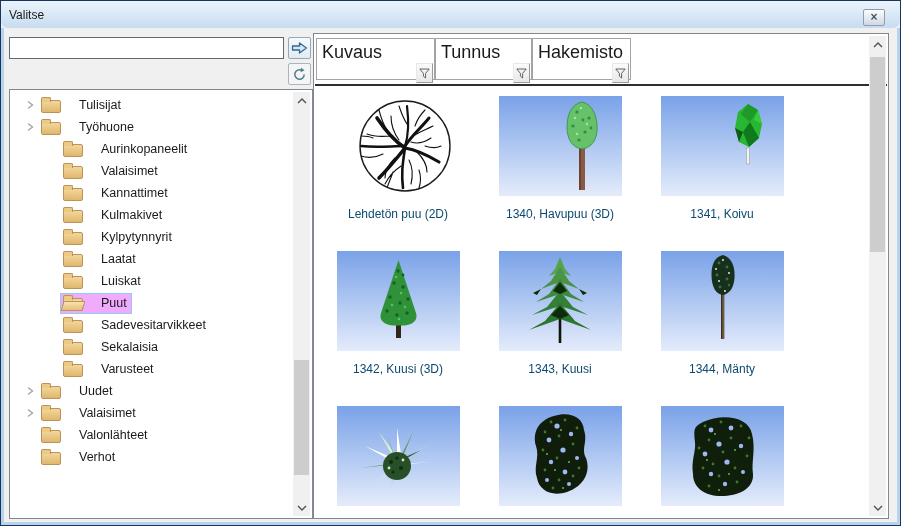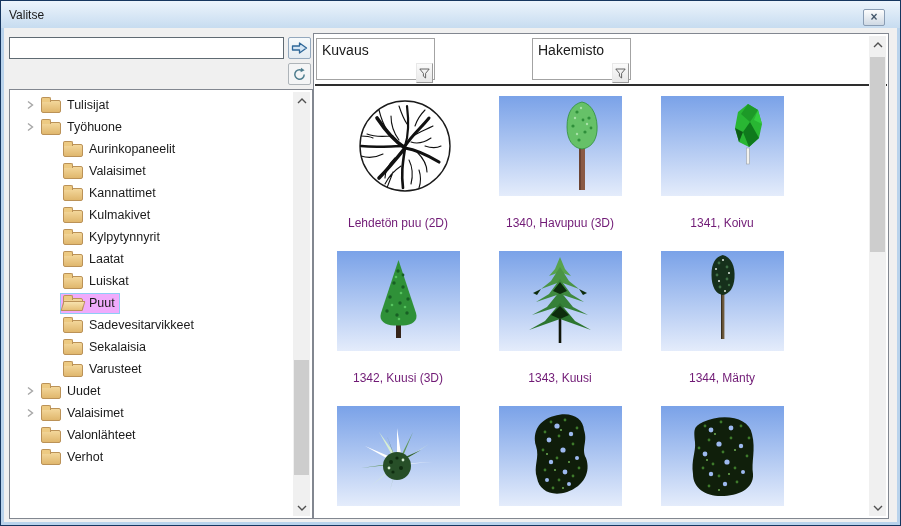--- a/index.html
+++ b/index.html
@@ -11,21 +11,21 @@
   }
   
   .edge { position:absolute; background:#b9d3ec; z-index:40; }
   .edge.l { left:0; top:27px; width:3px; bottom:0; }
   .edge.r { right:0; top:27px; width:3px; bottom:0; }
   .edge.b { left:0; right:0; bottom:0; height:3px; }
 
   .titlebar {
     position:absolute; left:0; top:0; right:0; height:27px;
     background:linear-gradient(#ecf4fc,#c7dcf0);
-    display:flex; align-items:center; padding:0 8px; z-index:45;
+    display:flex; align-items:center; padding:0 8px; z-index:45;border-radius:7px;
   }
   .title { font-size:12px; color:#1a1a1a; }
   .close-btn {
     position:absolute; right:15px; top:8px; width:22px; height:17px;
     background:linear-gradient(#fdfdfd,#cfd9e4); border:1px solid #8a9db4;
     border-radius:2px; font-size:12px; line-height:14px; color:#44576b;
     text-align:center; cursor:default; font-family:"Liberation Sans",sans-serif;
   }
   .close-btn span { display:block; margin-top:0px; font-weight:bold; }
 
@@ -45,21 +45,21 @@
   .refresh-btn { left:283px; top:34px; border-color:#aeb4b9; background:#f4f5f6; }
 
   .tree-panel {
     position:absolute; left:4px; top:60px; width:304px; height:430px;
     background:#fff; border:1px solid #828790; overflow:hidden;
   }
   .tree-rows { position:absolute; left:0; top:4px; right:19px; }
   .trow { height:22px; display:flex; align-items:center; font-size:12.5px; color:#1a1a1a; white-space:nowrap; }
   .trow .chev { width:16px; height:16px; margin-left:12px; display:flex; align-items:center; justify-content:center; flex:0 0 16px; }
   .trow.lvl1 { padding-left:50px; }
-  .core { display:flex; align-items:center; gap:6px; padding:2px 4px 2px 2px; border:1px solid transparent; }
+  .core { display:flex; align-items:center; gap:18px; padding:2px 4px 2px 2px; border:1px solid transparent; }
   .trow.selected .core { background:#f0abfc; border-color:#8ecdf5; }
 
   .folder { width:20px; height:13px; position:relative; flex:0 0 20px;
     background:linear-gradient(#f3d79b,#e0b76d); border:1px solid #bb9257; border-radius:2px; margin-top:2px; }
   .folder::before { content:""; position:absolute; left:-1px; top:-4px; width:8px; height:4px;
     background:#edca82; border:1px solid #bb9257; border-bottom:0; border-radius:2px 2px 0 0; }
   .folder.open::after { content:""; position:absolute; left:-2px; bottom:-1px; width:20px; height:8px;
     background:linear-gradient(#f7e2ae,#e6c078); border:1px solid #bb9257; transform:skewX(-16deg); border-radius:1px; }
 
   
@@ -68,39 +68,39 @@
   .sb-btn.up { top:0; } .sb-btn.down { bottom:0; }
   .sb-thumb { position:absolute; left:1px; width:15px; background:#cdcdcd; }
 
   
   .right-panel {
     position:absolute; left:308px; top:4px; width:576px; height:486px;
     background:#fff; border:1px solid #828790; overflow:hidden;
   }
   .hcell {
     position:absolute; top:4px; height:42px; background:#fff; border:1px solid #a3a3a3;
-    font-size:14px; color:#1a1a1a; padding:3px 5px; z-index:2;
+    font-size:18px; color:#1a1a1a; padding:3px 5px; z-index:2;
   }
   .hcell.c0 { left:2px;  width:119px; }
   .hcell.c1 { left:121px; width:97px; }
   .hcell.c2 { left:218px; width:99px; }
   .filter-btn {
     position:absolute; right:1px; top:24px; width:17px; height:20px;
     background:linear-gradient(#fbfbfb,#e8e8e8); border:1px solid #9a9a9a;
     border-top-color:#e8e8e8; border-left-color:#e8e8e8;
     display:flex; align-items:center; justify-content:center;
   }
   .hline { position:absolute; left:1px; right:1px; top:50px; height:2px; background:#2e2e2e; z-index:1; }
 
   .grid { position:absolute; left:3px; top:56px; width:510px;
     display:grid; grid-template-columns:repeat(3,162px); grid-auto-rows:155px; }
   .gcell { padding-top:6px; text-align:center; }
   .thumb { width:123px; height:100px; margin:0 auto; }
   .thumb svg { display:block; }
-  .glabel { margin-top:20px; font-size:12px; color:#701a75; }
+  .glabel { margin-top:11px; font-size:12px; color:#0c4a6e; }
 </style>
 </head>
 <body>
 
 <div class="window">
   <div class="titlebar">
     <span class="title">Valitse</span>
     <div class="close-btn">
       <span>×</span>
     </div>
@@ -262,20 +262,28 @@
             <svg width="10" height="8">
               <polyline points="1,2 5,6 9,2" fill="none" stroke="#505050" stroke-width="1.4"></polyline>
             </svg>
           </div>
       </div>
     </div>
 
     <div class="right-panel">
       <div class="hcell c0">
         <span>Kuvaus</span>
+        <div class="filter-btn">
+          <svg width="11" height="11" viewBox="0 0 11 11">
+            <path d="M0.8 1 H10.2 L6.6 5.4 V10 L4.4 8.2 V5.4 Z" fill="#f2f2f2" stroke="#555" stroke-width="0.9"></path>
+          </svg>
+        </div>
+      </div>
+      <div class="hcell c1">
+        <span>Tunnus</span>
         <div class="filter-btn">
           <svg width="11" height="11" viewBox="0 0 11 11">
             <path d="M0.8 1 H10.2 L6.6 5.4 V10 L4.4 8.2 V5.4 Z" fill="#f2f2f2" stroke="#555" stroke-width="0.9"></path>
           </svg>
         </div>
       </div>
       <div class="hcell c2">
         <span>Hakemisto</span>
         <div class="filter-btn">
           <svg width="11" height="11" viewBox="0 0 11 11">

